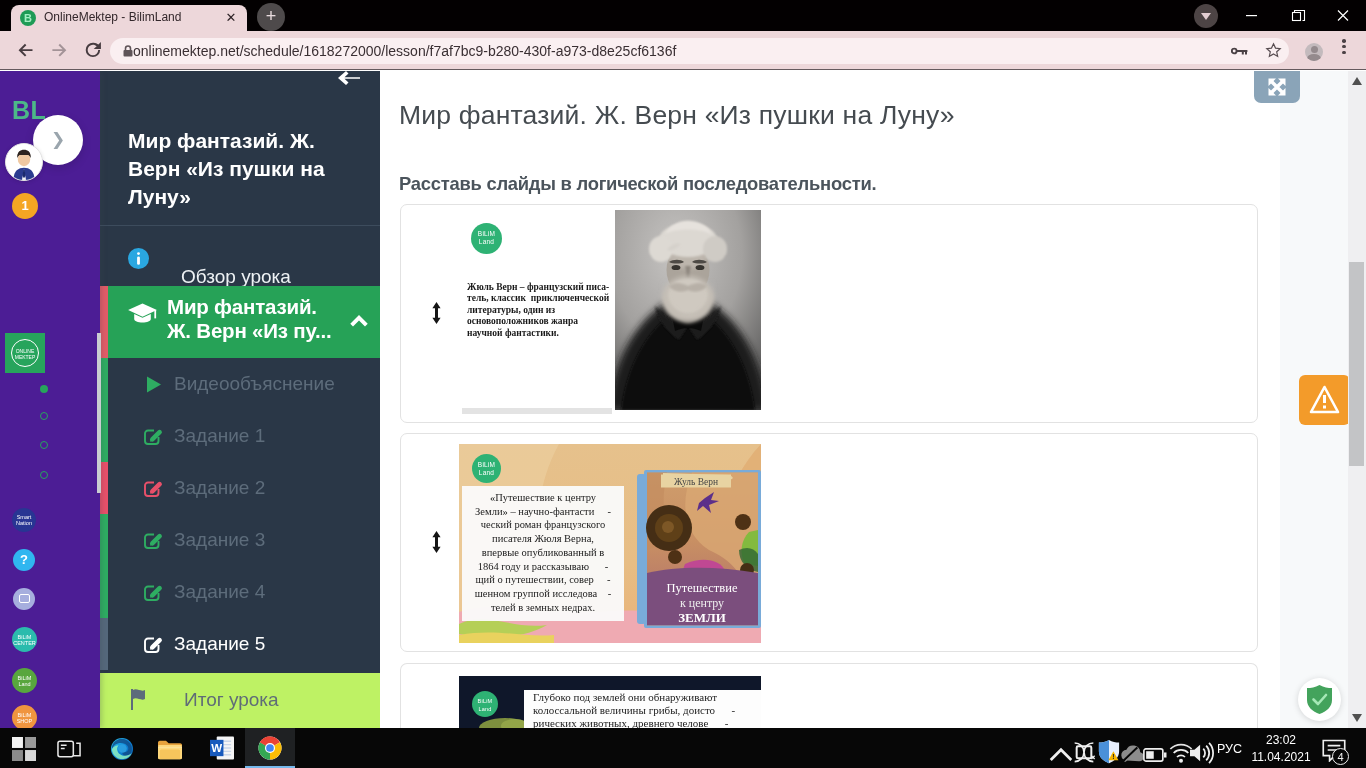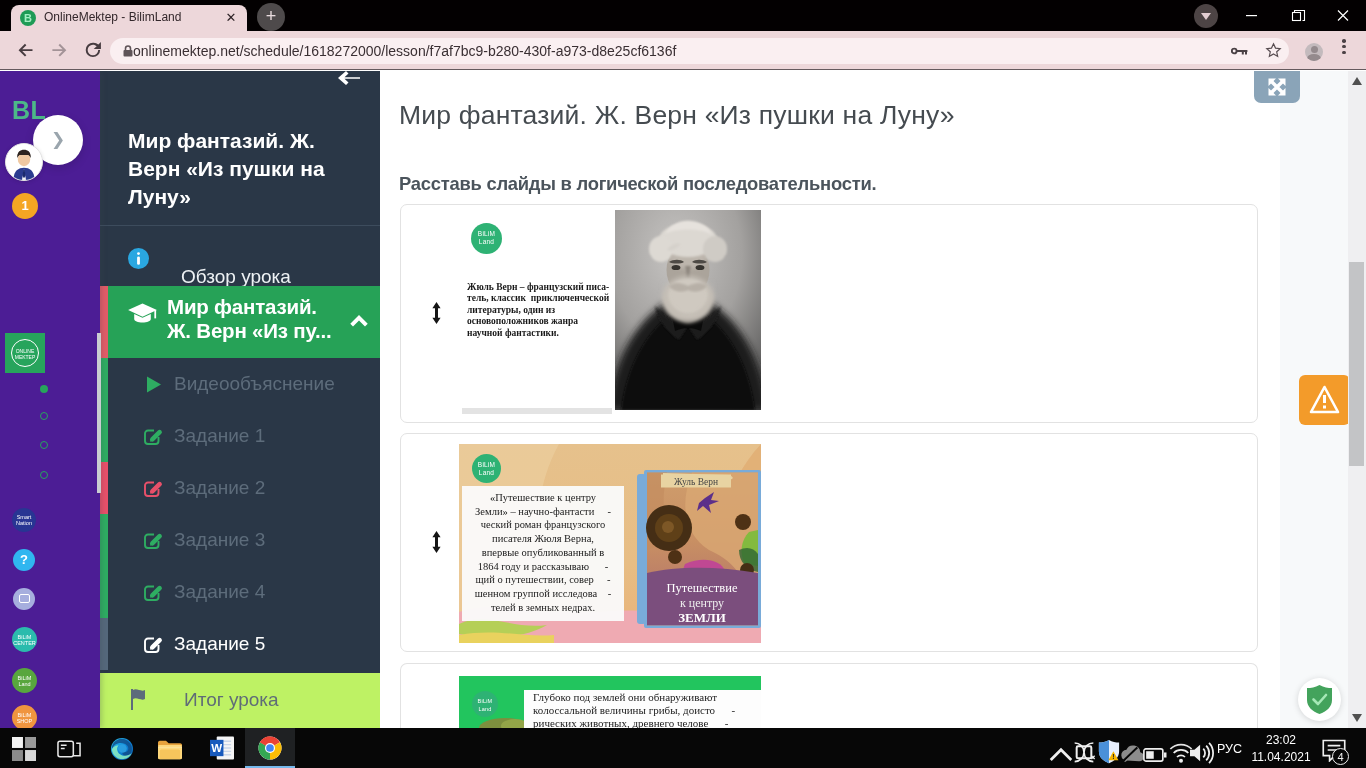--- a/index.html
+++ b/index.html
@@ -362,21 +362,21 @@
             <text x="65" y="122" text-anchor="middle" font-family="Liberation Serif" font-size="12.5" fill="#fff">Путешествие</text>
             <text x="65" y="137" text-anchor="middle" font-family="Liberation Serif" font-size="12" fill="#eee">к центру</text>
             <text x="65" y="152" text-anchor="middle" font-family="Liberation Serif" font-size="13" font-weight="bold" fill="#fff">ЗЕМЛИ</text>
             <path d="M26 8 C24 19 44 18 43 8 C54 14 64 12 72 7 L92 10 C97 9 97 7 92 5 L26 3z" fill="#e8d3a2"></path>
             <rect x="24" y="4.5" width="70" height="13" fill="#e8d3a2"></rect>
             <text x="59" y="14.5" text-anchor="middle" font-family="Liberation Serif" font-size="9.5" fill="#474747">Жуль Верн</text>
           </svg>
         </div>
       </div>
       <div class="card" style="top:592px; height:65px; border-bottom:none; border-radius:7px 7px 0 0;">
-        <div class="slide" style="top:12px; height:53px; background:#22c55e;">
+        <div class="slide" style="top:12px; height:53px; background:#0f172a;">
                     <div class="slogo" style="left:13px; top:15px; width:26px; height:26px;">
             <i style="font-size:5.5px;">BiLiM<br>Land</i>
           </div>
           <svg style="position:absolute;left:20px;top:38px;" width="52" height="15" viewBox="0 0 52 15">
             <ellipse cx="26" cy="14" rx="26" ry="10" fill="#7d8f3e"></ellipse>
             <ellipse cx="36" cy="12" rx="14" ry="7" fill="#93a548"></ellipse>
           </svg>
           <div class="s3box">Глубоко под землей они обнаруживают<br>колоссальной величины грибы, доисто&nbsp;&nbsp;&nbsp;&nbsp;&nbsp;&nbsp;-<br>рических животных, древнего челове&nbsp;&nbsp;&nbsp;&nbsp;&nbsp;&nbsp;-</div>
         </div>
       </div>

